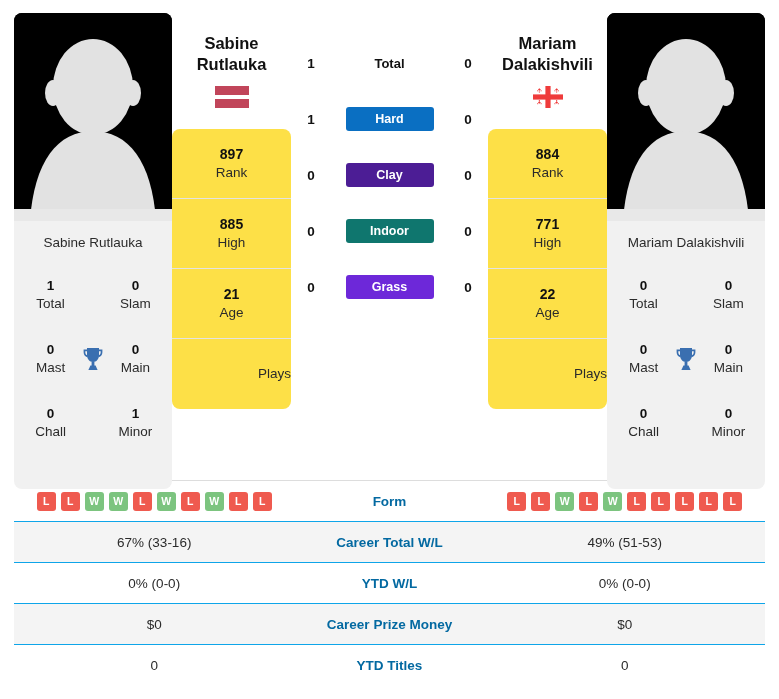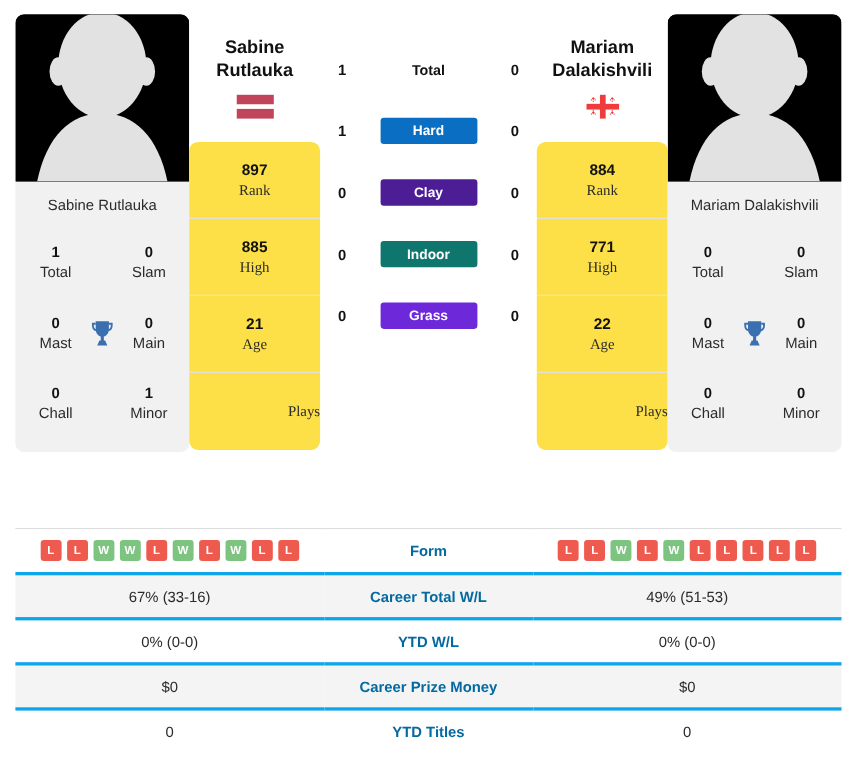--- a/index.html
+++ b/index.html
@@ -22,21 +22,21 @@
     height: 472px;
   }
 
   
   .player-card {
     width: 158px;
     flex: 0 0 158px;
     background: #f1f1f1;
     border-radius: 8px;
     overflow: hidden;
-    height: 398px;
+    height: 476px;
     display: flex;
     flex-direction: column;
   }
   .photo {
     width: 100%;
     height: 208px;
     background: #000;
     position: relative;
     overflow: hidden;
   }
@@ -124,21 +124,20 @@
   }
   .stat-cell:last-child { border-bottom: none; align-items: flex-end; }
   .stat-cell .sv {
     font-size: 14px;
     font-weight: bold;
     color: #111;
   }
   .stat-cell .sl {
     font-size: 13.5px;
     color: #2b2b2b;
-    font-family: Liberation Serif, serif;
   }
   .stat-cell.plays-cell .sl { font-size: 13.5px; }
 
   
   .center-col {
     flex: 1 1 auto;
     display: flex;
     flex-direction: column;
     padding-top: 22px;
   }
@@ -177,21 +176,21 @@
     font-size: 13px;
   }
 
   
   .cmp-table {
     width: 751px;
     margin: 8px auto 0 auto;
     border-collapse: collapse;
     table-layout: fixed;
   }
-  .cmp-table tr { border-top: 3px solid #0ea5e9; }
+  .cmp-table tr { border-top: 1px solid #0ea5e9; }
   .cmp-table tr:first-child { border-top: 1px solid #dddddd; }
   .cmp-table tr.alt { background: #f4f4f4; }
   .cmp-table td {
     height: 41px;
     vertical-align: middle;
     text-align: center;
     font-size: 13.5px;
     color: #2b2b2b;
   }
   .cmp-table td.mid {

